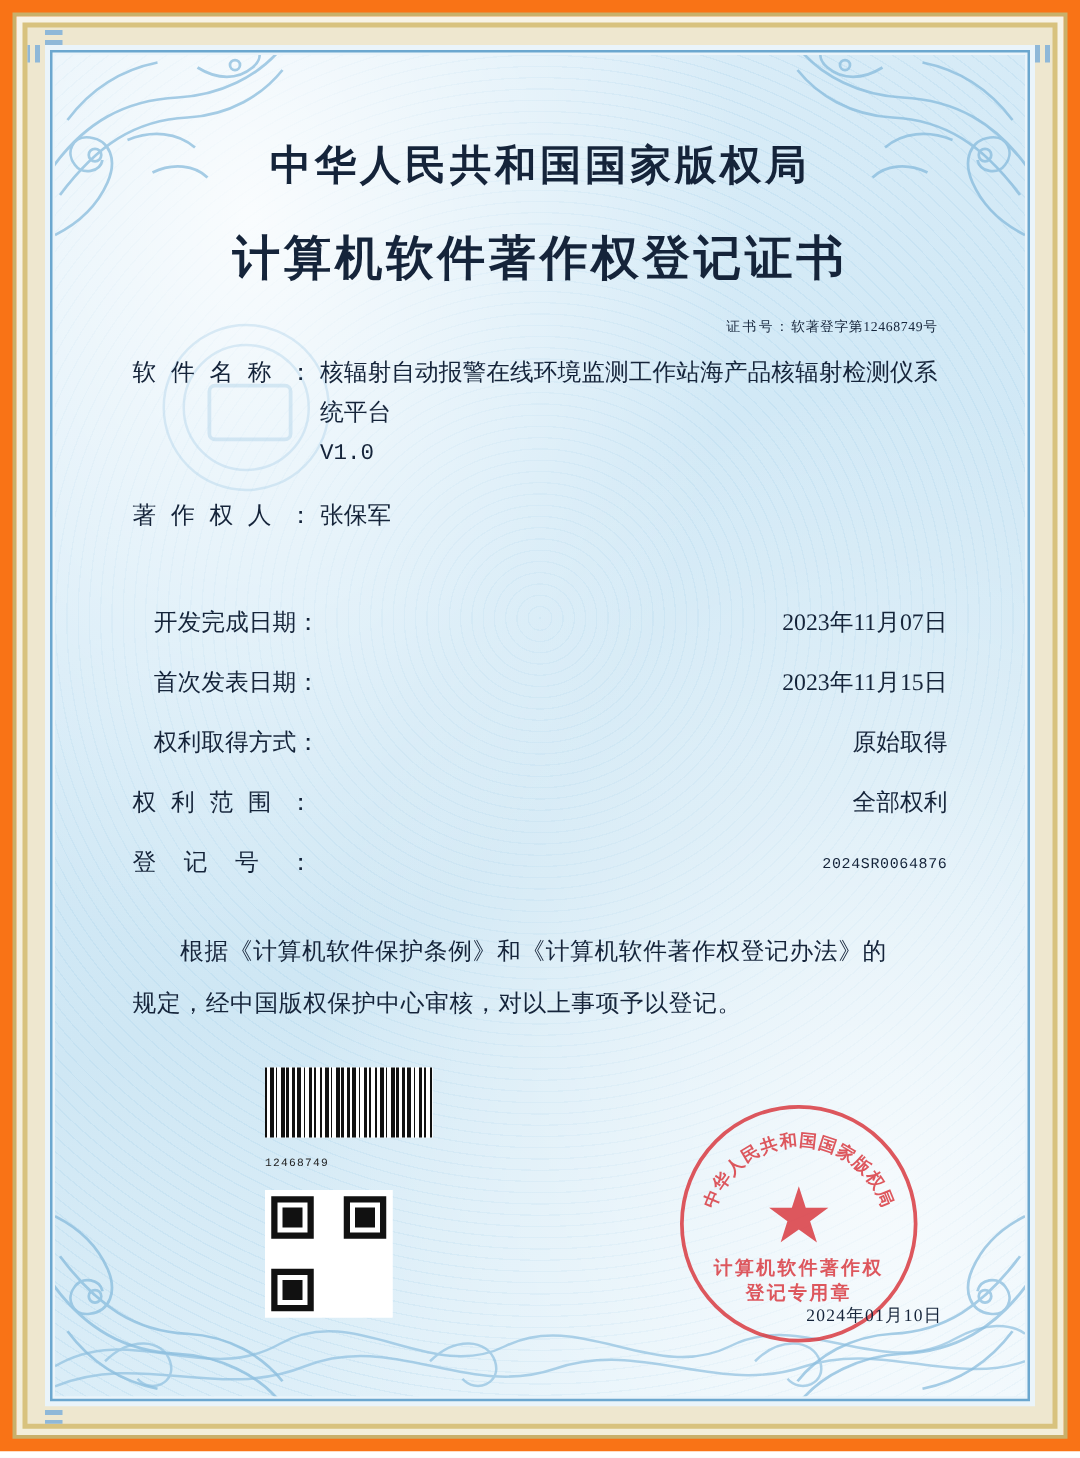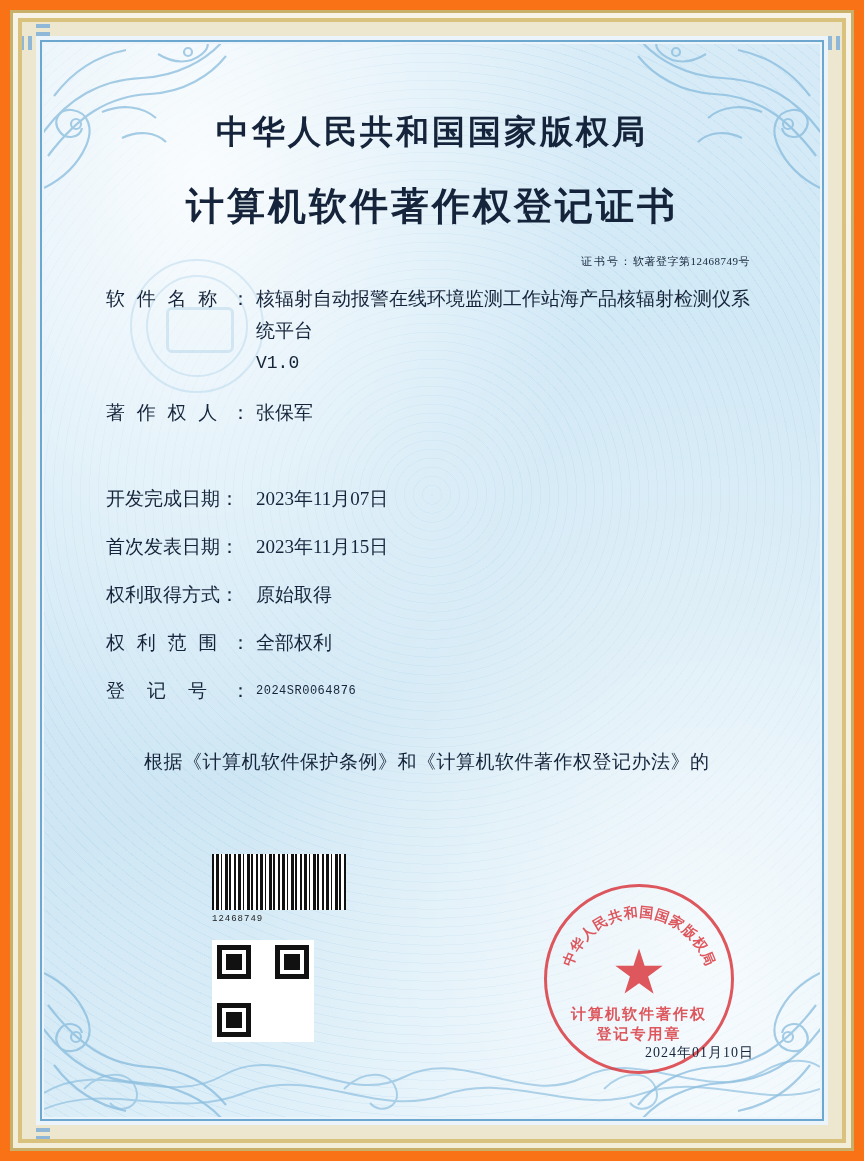--- a/index.html
+++ b/index.html
@@ -182,21 +182,21 @@
     font-size: 18px;
   }
   .row.mono .value {
     font-family: "Liberation Mono", "DejaVu Sans Mono", monospace;
     font-size: 12px;
     letter-spacing: .5px;
   }
   .spacer-lg { height: 52px; }
   .spacer-md { height: 16px; }
 
-  .dates .row { margin-bottom: 16px; }
+  .dates .row { margin-bottom: 16px; text-align: right; }
 
   .statement {
     margin-top: 34px;
     font-size: 19px;
     line-height: 42px;
     text-indent: 38px;
     letter-spacing: .5px;
   }
   .statement .l2 { text-indent: 0; display: block; }
 
@@ -214,21 +214,21 @@
       #111 0 2px, #fff 2px 4px, #111 4px 7px, #fff 7px 9px,
       #111 9px 10px, #fff 10px 13px, #111 13px 16px, #fff 16px 17px,
       #111 17px 19px, #fff 19px 22px);
     background-color: #fff;
   }
   .barcode-caption {
     font-family: "Liberation Mono", "DejaVu Sans Mono", monospace;
     font-size: 9px;
     letter-spacing: 1px;
     color: #222;
-    margin-top: 4px;
+    margin-top: 16px;
   }
   .qr {
     margin-top: 16px;
     width: 96px; height: 96px;
     background-color: #fff;
     background-image:
       repeating-linear-gradient(90deg, #111 0 4px, #fff 4px 8px),
       repeating-linear-gradient(0deg, #111 0 4px, #fff 4px 8px);
     background-blend-mode: screen;
     position: relative;
@@ -444,20 +444,21 @@
             <span>记</span>
             <span>号</span>
             <span class="colon">：</span>
           </span>
           <span class="value">2024SR0064876</span>
         </div>
       </div>
 
       <div class="statement">
         <span>根据《计算机软件保护条例》和《计算机软件著作权登记办法》的</span>
+        <span class="l2">规定，经中国版权保护中心审核，对以上事项予以登记。</span>
       </div>
     </div>
 
     <div class="codes">
       <div class="barcode"></div>
       <div class="barcode-caption">12468749</div>
       <div class="qr">
         <span class="eye tl">
             <i></i>
           </span>

